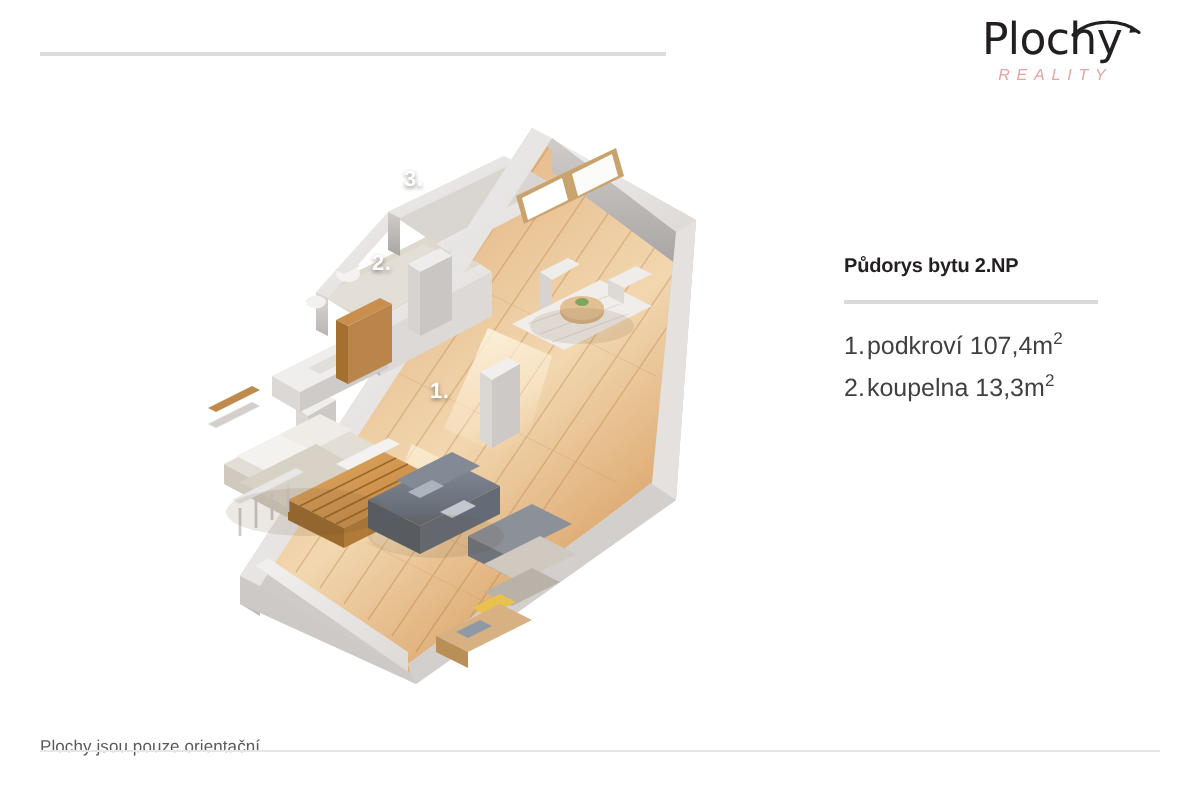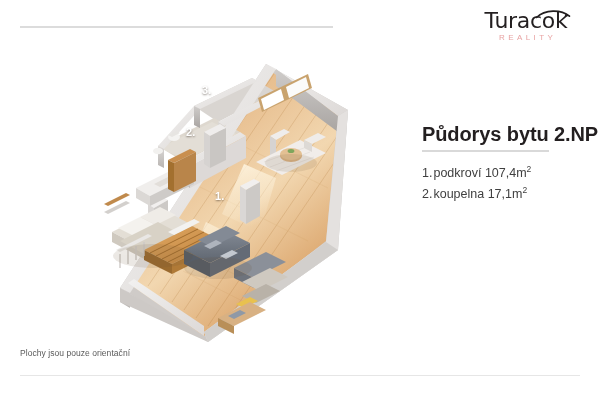--- a/index.html
+++ b/index.html
@@ -62,20 +62,21 @@
   }
   .brand-sub {
     display: block;
     margin-top: -1px;
     font-size: 8px;
     line-height: 10px;
     letter-spacing: 3.4px;
     text-indent: 3.4px;
     color: #e8a3a3;
     font-weight: 400;
+    font-style: italic;
   }
 
   
   .plan-stage {
     position: absolute;
     left: 8px;
     top: 36px;
     width: 390px;
     height: 310px;
   }
@@ -96,21 +97,21 @@
   .tag-3 { left: 194px; top: 49px; }
 
   
   .legend {
     position: absolute;
     left: 422px;
     top: 125px;
     width: 164px;
   }
   .legend-title {
-    font-size: 20px;
+    font-size: 10px;
     line-height: 18px;
     font-weight: 700;
     color: #231f20;
     letter-spacing: -0.1px;
     margin: 0;
     white-space: nowrap;
   }
   .legend-rule {
     margin-top: 7px;
     width: 127px;
@@ -128,21 +129,21 @@
     color: #404040;
     white-space: nowrap;
   }
   .legend-list li .idx { margin-right: 1px; }
   .sup { font-size: 8.5px; vertical-align: super; line-height: 0; }
 
   
   .footer-note {
     position: absolute;
     left: 20px;
-    top: 348px;
+    top: 368px;
     font-size: 8.5px;
     line-height: 11px;
     color: #5a5a5a;
     letter-spacing: 0.05px;
   }
   .bottom-rule {
     position: absolute;
     left: 20px;
     top: 375px;
     width: 560px;
@@ -151,21 +152,21 @@
   }
 </style>
 </head>
 <body>
 
 <div id="page">
 
   <div class="top-rule"></div>
 
   <div class="brand">
-    <span class="brand-mark">Turacok</span>
+    <span class="brand-mark">Plochy</span>
     <svg class="roof-swoosh" viewBox="0 0 36 12" aria-hidden="true">
       <path d="M1.5 10.5 C 10 2.2, 26 2.2, 34.5 9.2" fill="none" stroke="#231f20" stroke-width="1.6" stroke-linecap="round"></path>
       <path d="M30.5 6.4 L 34.8 9.0 L 29.6 9.4 Z" fill="#231f20"></path>
     </svg>
     <span class="brand-sub">REALITY</span>
   </div>
 
   <div class="plan-stage">
     <svg class="plan-svg" viewBox="0 0 390 310">
       <defs>
@@ -390,21 +391,21 @@
   </div>
 
   <div class="legend">
     <h1 class="legend-title">Půdorys bytu 2.NP</h1>
     <div class="legend-rule"></div>
     <ul class="legend-list">
       <li>
         <span class="idx">1.</span><span>podkroví</span>&nbsp;<span>107,4</span><span>m</span><span class="sup">2</span>
       </li>
       <li>
-        <span class="idx">2.</span><span>koupelna</span>&nbsp;<span>17,1</span><span>m</span><span class="sup">2</span>
+        <span class="idx">2.</span><span>koupelna</span>&nbsp;<span>13,3</span><span>m</span><span class="sup">2</span>
       </li>
     </ul>
   </div>
 
   <div class="footer-note">Plochy jsou pouze orientační</div>
   <div class="bottom-rule"></div>
 
 </div>
 
 </body></html>

